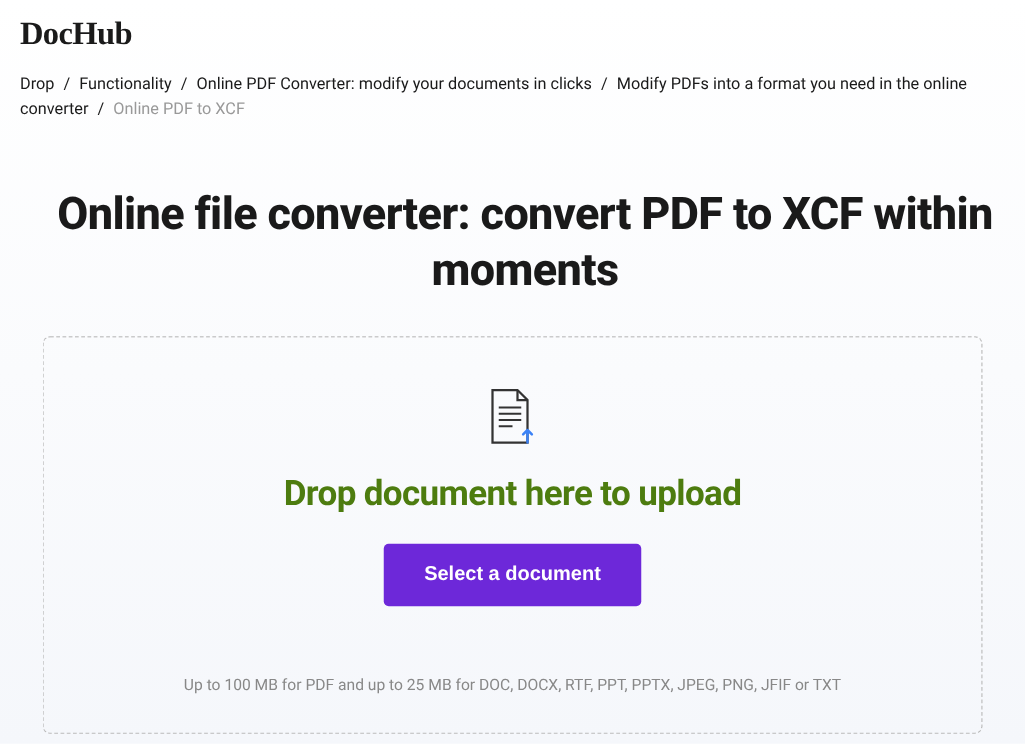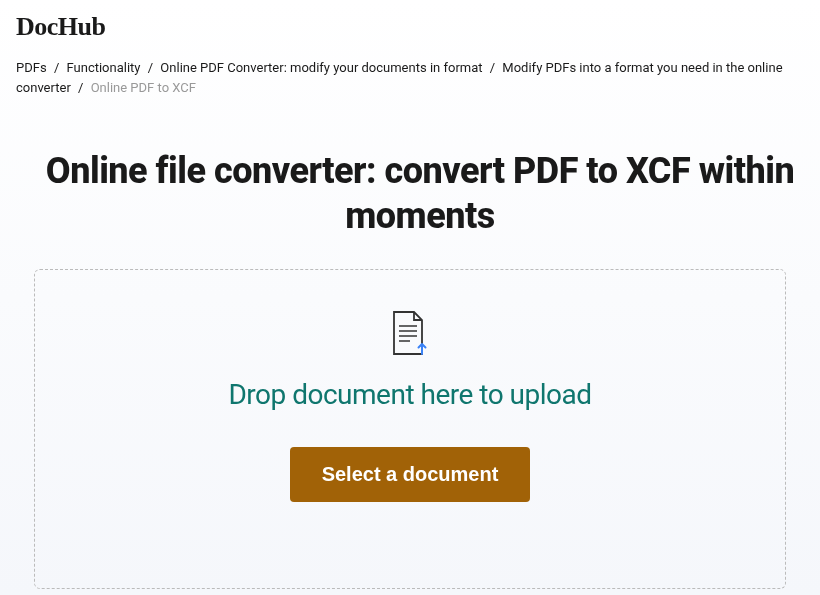--- a/index.html
+++ b/index.html
@@ -59,54 +59,54 @@
       padding: 40px 30px 30px 30px;
       text-align: center;
       background: transparent;
     }
     .doc-icon {
       display: inline-block;
       margin-bottom: 16px;
     }
     .drop-text {
       font-size: 28px;
-      font-weight: 400;
-      color: #0f766e;
-      margin-bottom: 36px;
+      font-weight: 700;
+      color: #4d7c0f;
+      margin-bottom: 24px;
       letter-spacing: -0.5px;
     }
     .select-btn {
-      background: #a16207;
+      background: #6d28d9;
       color: #fff;
       border: none;
       border-radius: 4px;
       padding: 16px 32px;
-      font-size: 20px;
+      font-size: 16px;
       font-weight: 600;
       cursor: pointer;
       margin-bottom: 56px;
     }
     .limits {
       font-size: 12.5px;
       color: #888;
     }
   </style>
 </head>
 <body>
 
 <div class="header">
   <div class="logo">DocHub</div>
 </div>
 
 <div class="breadcrumb">
-  <a href="#">PDFs</a>
+  <a href="#">Drop</a>
   <span class="sep">/</span>
   <a href="#">Functionality</a>
   <span class="sep">/</span>
-  <a href="#">Online PDF Converter: modify your documents in format</a>
+  <a href="#">Online PDF Converter: modify your documents in clicks</a>
   <span class="sep">/</span>
   <a href="#">Modify PDFs into a format you need in the online converter</a>
   <span class="sep">/</span>
   <span class="current">Online PDF to XCF</span>
 </div>
 
 <h1 class="title">Online file converter: convert PDF to XCF within moments</h1>
 
 <div class="dropzone-wrap">
   <div class="dropzone">
@@ -116,14 +116,15 @@
         <path d="M24 2 v8 h8" stroke="#333" stroke-width="1.8" fill="none"></path>
         <line x1="9" y1="16" x2="27" y2="16" stroke="#333" stroke-width="1.5"></line>
         <line x1="9" y1="21" x2="27" y2="21" stroke="#333" stroke-width="1.5"></line>
         <line x1="9" y1="26" x2="27" y2="26" stroke="#333" stroke-width="1.5"></line>
         <line x1="9" y1="31" x2="20" y2="31" stroke="#333" stroke-width="1.5"></line>
         <path d="M32 44 v-10 m0 0 l-3.5 3.5 m3.5 -3.5 l3.5 3.5" stroke="#3b82f6" stroke-width="2" fill="none" stroke-linecap="round" stroke-linejoin="round"></path>
       </svg>
     </span>
     <div class="drop-text">Drop document here to upload</div>
     <button class="select-btn">Select a document</button>
+    <div class="limits">Up to 100 MB for PDF and up to 25 MB for DOC, DOCX, RTF, PPT, PPTX, JPEG, PNG, JFIF or TXT</div>
   </div>
 </div>
 
 </body></html>

